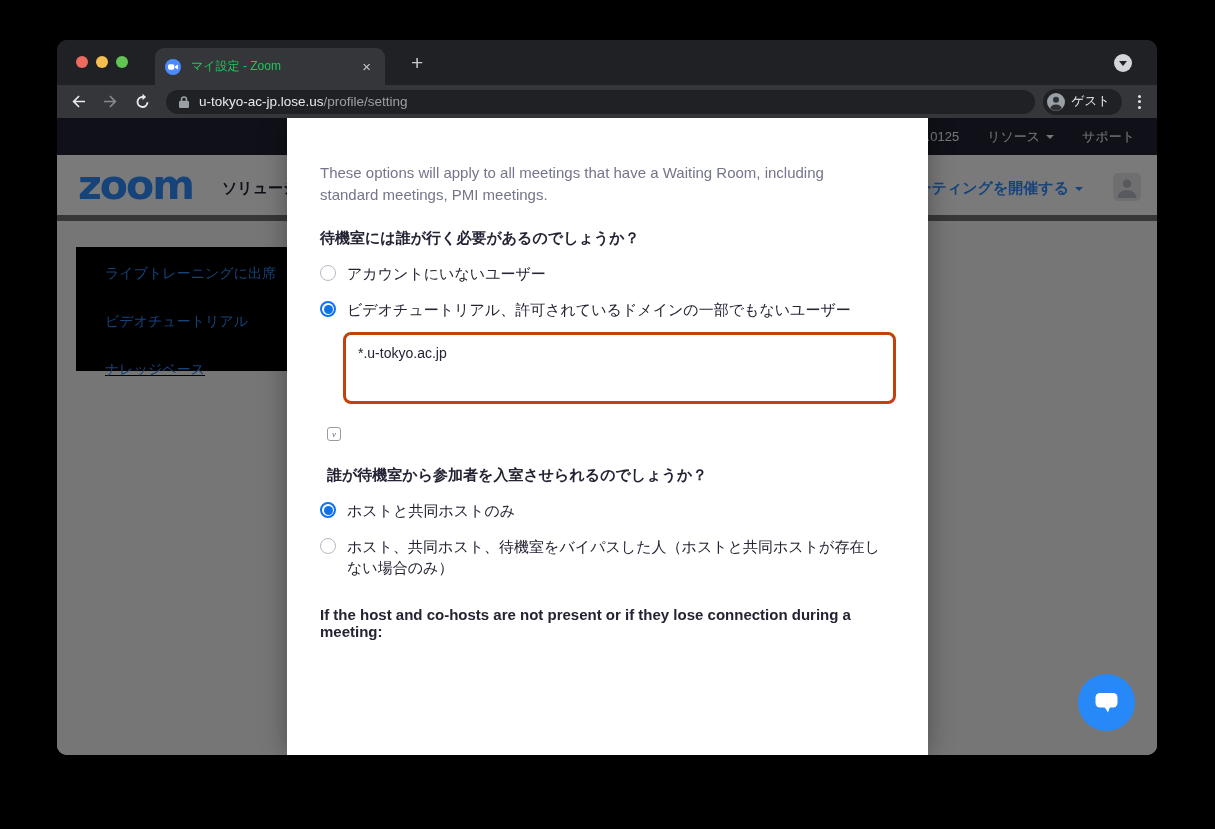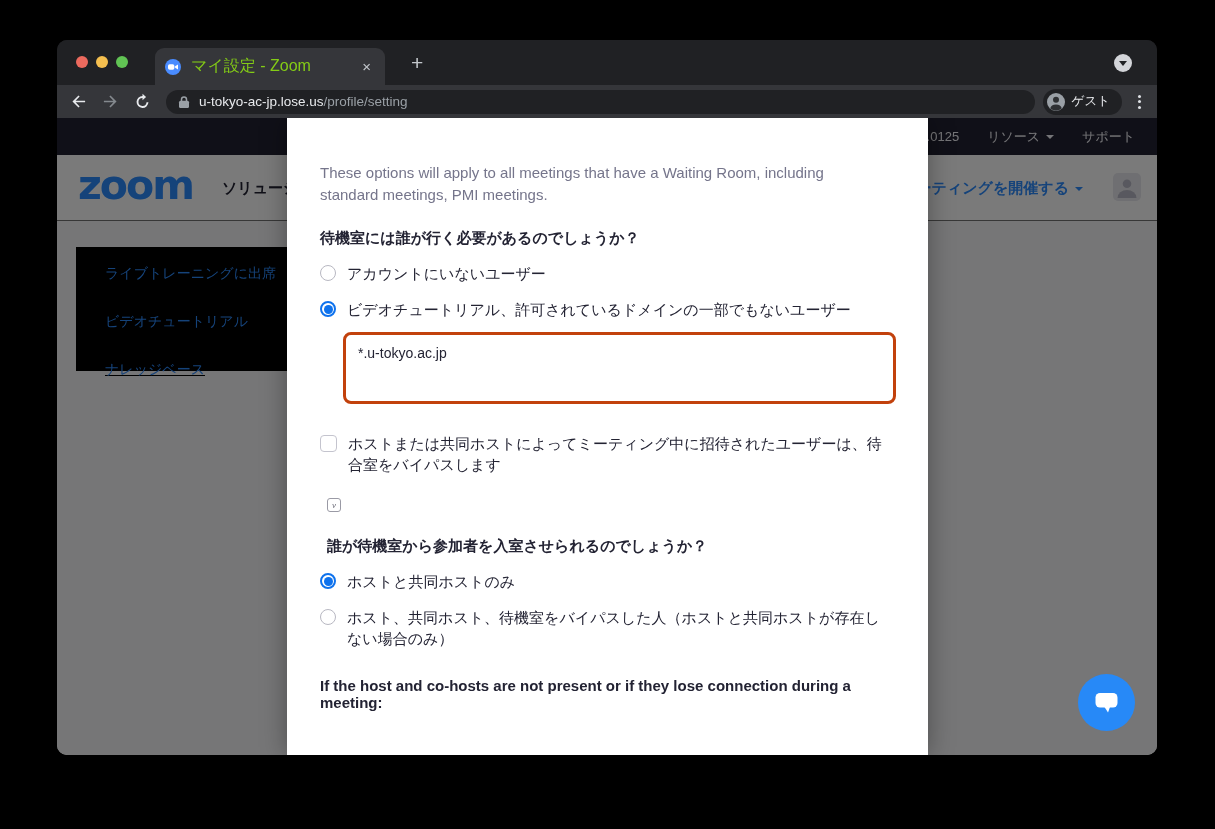--- a/index.html
+++ b/index.html
@@ -9,21 +9,21 @@
   .window { position:absolute; left:57px; top:40px; width:1100px; height:715px;
             border-radius:10px; overflow:hidden; background:#202124; }
 
   
   .tabstrip { position:relative; height:45px; background:#202124; }
   .lights { position:absolute; left:19px; top:16px; display:flex; gap:8px; }
   .light { width:12px; height:12px; border-radius:50%; }
   .light.red { background:#ec6a5e; } .light.yellow { background:#f5bf4f; } .light.green { background:#61c454; }
   .tab { position:absolute; left:98px; top:8px; width:230px; height:37px; background:#35363a;
          border-radius:9px 9px 0 0; display:flex; align-items:center; padding:0 10px; }
-  .tab-title { flex:1; font-size:16px; color:#84cc16; margin-left:10px; white-space:nowrap; overflow:hidden; }
+  .tab-title { flex:1; font-size:12px; color:#22c55e; margin-left:10px; white-space:nowrap; overflow:hidden; }
   .tab-close { color:#c3c7cc; font-size:15px; line-height:1; padding:2px 4px; }
   .newtab { position:absolute; left:348px; top:9px; font-size:21px; color:#c3c7cc; padding:2px 6px; }
   .tabsearch { position:absolute; right:25px; top:14px; width:18px; height:18px; border-radius:50%;
                background:#d3d5d9; display:flex; align-items:center; justify-content:center; }
   .tri-down-dark { width:0; height:0; border-left:4px solid transparent; border-right:4px solid transparent;
                    border-top:5px solid #202124; margin-top:1px; }
 
   
   .toolbar { height:33px; background:#35363a; display:flex; align-items:center; padding:0 12px 0 5px; }
   .navbtn { width:32px; height:28px; display:flex; align-items:center; justify-content:center; flex:none; }
@@ -38,21 +38,21 @@
   .kebab i { width:3px; height:3px; border-radius:50%; background:#dfe2e6; }
 
   
   .page { position:relative; height:637px; background:#f7f7f8; overflow:hidden; }
   .site-topbar { height:37px; background:#232333; display:flex; align-items:center;
                  justify-content:flex-end; gap:28px; padding-right:22px; }
   .site-topbar .tb-item { font-size:13px; color:#f5f5fa; }
   .caret { display:inline-block; width:0; height:0; border-left:4px solid transparent;
            border-right:4px solid transparent; border-top:4.5px solid currentColor;
            margin-left:6px; vertical-align:2px; }
-  .site-header { position:relative; height:66px; background:#fff; border-bottom:1px solid #737373; }
+  .site-header { position:relative; height:66px; background:#fff; border-bottom:6px solid #737373; }
   .logo { position:absolute; left:21px; top:6px; font-family:"DejaVu Sans",sans-serif;
           font-size:41px; font-weight:bold; color:#2d8cff; letter-spacing:-2px; }
   .nav-sol { position:absolute; left:165px; top:24px; font-size:15px; font-weight:bold; color:#232333; white-space:nowrap; }
   .host-btn { position:absolute; right:74px; top:24px; font-size:15px; font-weight:bold; color:#2d8cff; white-space:nowrap; }
   .avatar { position:absolute; right:16px; top:18px; width:28px; height:28px; border-radius:5px; overflow:hidden; }
   .sidebar-panel { position:absolute; left:19px; top:129px; width:214px; height:124px; background:#000000;
                    display:flex; flex-direction:column; padding:18px 0 0 29px; gap:30px;text-decoration:underline; }
   .side-link { font-size:14px; color:#2d8cff; white-space:nowrap; }
 
   .overlay { position:absolute; inset:0; background:rgba(0,0,0,0.52); z-index:5; }
@@ -192,24 +192,20 @@
         <span class="radio"></span>
         <span class="opt-label">アカウントにいないユーザー</span>
       </div>
       <div class="opt-row">
         <span class="radio on"></span>
         <span class="opt-label">ビデオチュートリアル、許可されているドメインの一部でもないユーザー</span>
       </div>
 
       <textarea class="domains" style="">*.u-tokyo.ac.jp</textarea>
 
-      <div class="opt-row row-gap-lg">
-        <span class="checkbox"></span>
-        <span class="opt-label">ホストまたは共同ホストによってミーティング中に招待されたユーザーは、待合室をバイパスします</span>
-      </div>
 
       <div class="broken-icon">v</div>
 
       <div class="m-q m-q2">誰が待機室から参加者を入室させられるのでしょうか？</div>
 
       <div class="opt-row">
         <span class="radio on"></span>
         <span class="opt-label">ホストと共同ホストのみ</span>
       </div>
       <div class="opt-row">

